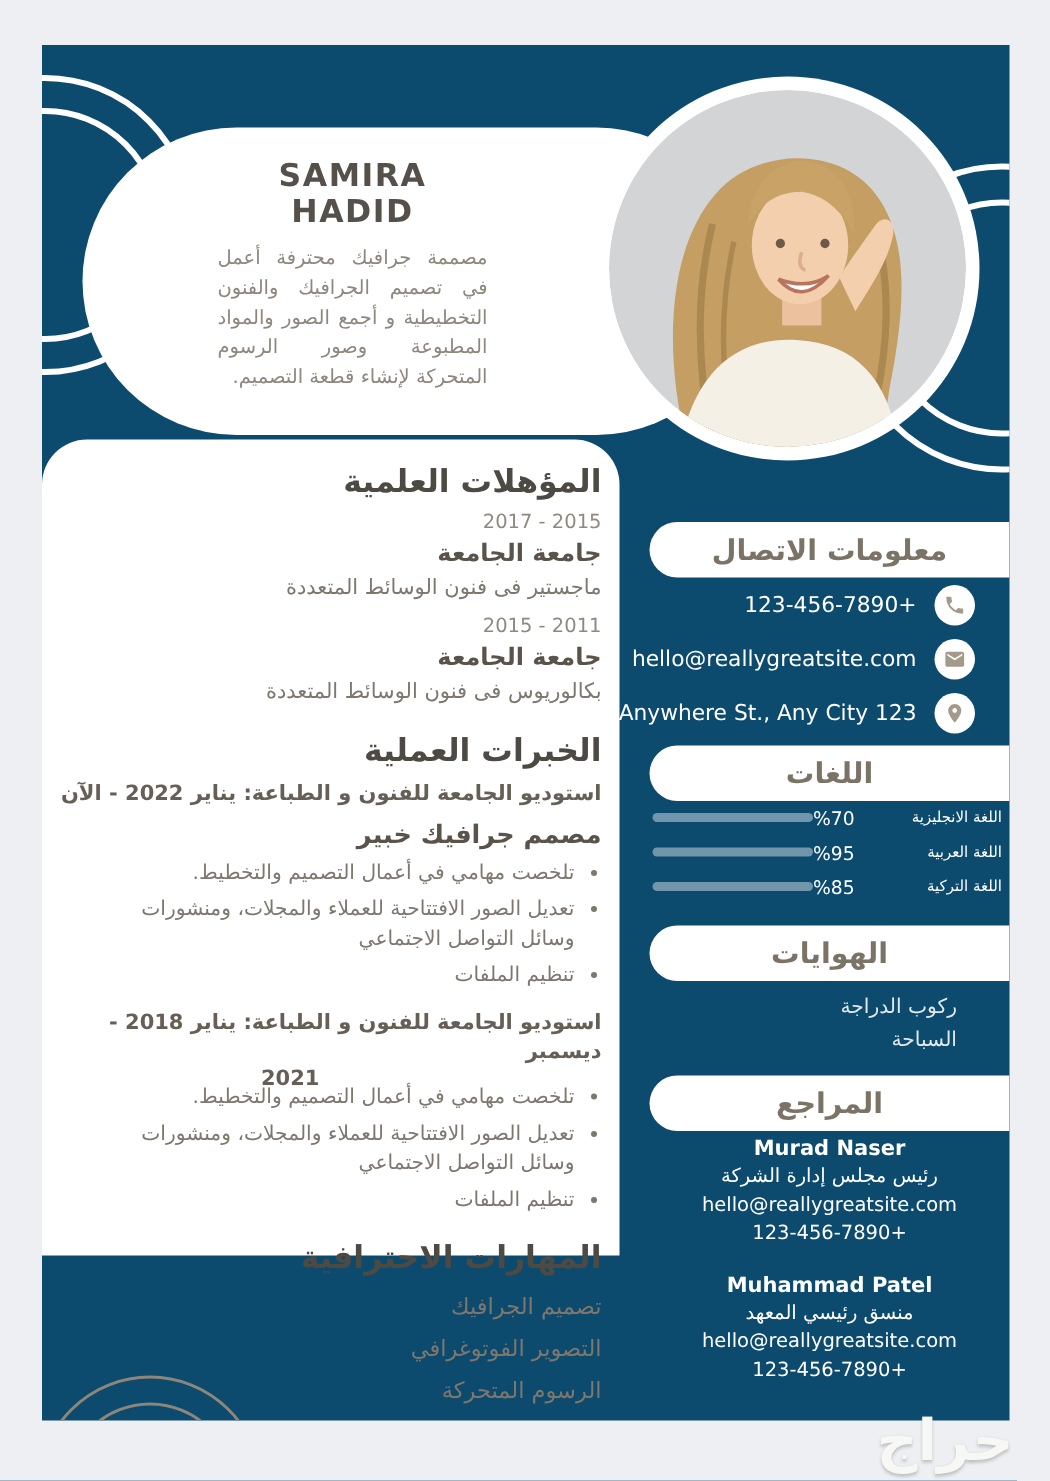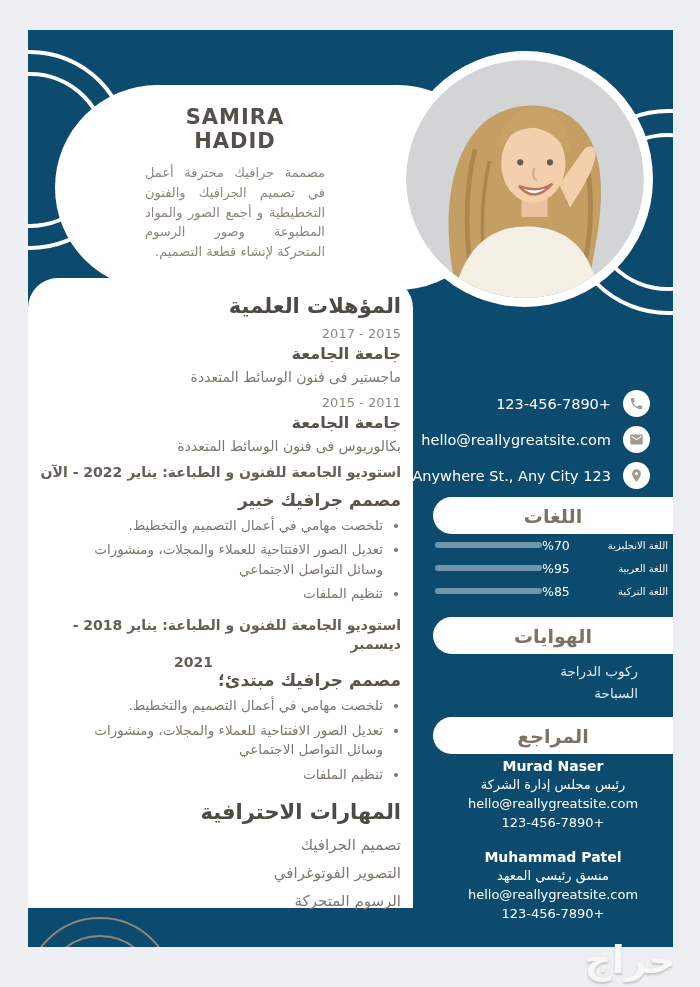--- a/index.html
+++ b/index.html
@@ -27,21 +27,21 @@
   .summary { direction:rtl; text-align:justify; font-size:13px; color:#8d877c;
              line-height:1.52; margin-top:10px; }
 
   
   .photo-ring { position:absolute; left:369px; top:21px; width:256px; height:256px;
                 background:#ffffff; border-radius:50%; z-index:5;
                 display:flex; align-items:center; justify-content:center; }
   .photo-ring svg { width:238px; height:238px; border-radius:50%; display:block; }
 
   
-  .panel { position:absolute; left:0; top:248px; width:385px; height:630px;
+  .panel { position:absolute; left:0; top:263px; width:385px; height:544px;
            background:#ffffff; border-radius:30px 30px 0 0; z-index:3;
            padding:16px 12px 0 34px; direction:rtl; text-align:right; }
   .panel h2 { font-size:21px; font-weight:bold; color:#4d4943; margin:16px 0 8px; }
   .panel h2.first { margin-top:0; }
   .years  { font-size:13px; color:#8f897f; margin:7px 0 3px; }
   .school { font-size:16px; font-weight:bold; color:#59534a; margin:0 0 4px; }
   .degree { font-size:14px; color:#7d776d; line-height:1.5; margin:0 0 6px; }
   .org    { font-size:14px; font-weight:bold; color:#665f55; line-height:1.4; margin-top:4px; white-space:nowrap; }
   .org.wraps { white-space:normal; }
   .org-overflow { display:block; text-align:left; padding-left:112px; line-height:1;
@@ -140,50 +140,51 @@
         <div class="years">2015 - 2017</div>
         <div class="school">جامعة الجامعة</div>
         <div class="degree">ماجستير فى فنون الوسائط المتعددة</div>
       </div>
       <div>
         <div class="years">2011 - 2015</div>
         <div class="school">جامعة الجامعة</div>
         <div class="degree">بكالوريوس فى فنون الوسائط المتعددة</div>
       </div>
 
+      <h2>الخبرات العملية</h2>
 
       <div>
         <div class="org">استوديو الجامعة للفنون و الطباعة: يناير 2022 - الآن</div>
         <div class="job-title">مصمم جرافيك خبير</div>
         <ul>
           <li>تلخصت مهامي في أعمال التصميم والتخطيط.</li>
           <li>تعديل الصور الافتتاحية للعملاء والمجلات، ومنشورات وسائل التواصل الاجتماعي</li>
           <li>تنظيم الملفات</li>
         </ul>
       </div>
 
       <div>
         <div class="org wraps">
           <span>استوديو الجامعة للفنون و الطباعة: يناير 2018 - ديسمبر</span>
           <span class="org-overflow">2021</span>
         </div>
-        <div class="job-title">مصمم جرافيك مبتدئ؛</div>
         <ul>
           <li>تلخصت مهامي في أعمال التصميم والتخطيط.</li>
           <li>تعديل الصور الافتتاحية للعملاء والمجلات، ومنشورات وسائل التواصل الاجتماعي</li>
           <li>تنظيم الملفات</li>
         </ul>
       </div>
 
       <h2>المهارات الاحترافية</h2>
       <div class="skill">تصميم الجرافيك</div>
       <div class="skill">التصوير الفوتوغرافي</div>
       <div class="skill">الرسوم المتحركة</div>
     </div>
 
+    <div class="pill pill-contact">معلومات الاتصال</div>
     <div class="contact-rows">
       <div class="contact-row">
         <span class="cicon">
           <svg viewBox="0 0 24 24">
               <path d="M6.62 10.79c1.44 2.83 3.76 5.14 6.59 6.59l2.2-2.2c.27-.27.67-.36 1.02-.24 1.12.37 2.33.57 3.57.57.55 0 1 .45 1 1V20c0 .55-.45 1-1 1-9.39 0-17-7.61-17-17 0-.55.45-1 1-1h3.5c.55 0 1 .45 1 1 0 1.25.2 2.45.57 3.57.11.35.03.74-.25 1.02l-2.2 2.2z"></path>
             </svg>
         </span>
         <span class="ctext">+123-456-7890</span>
       </div>
       <div class="contact-row">

